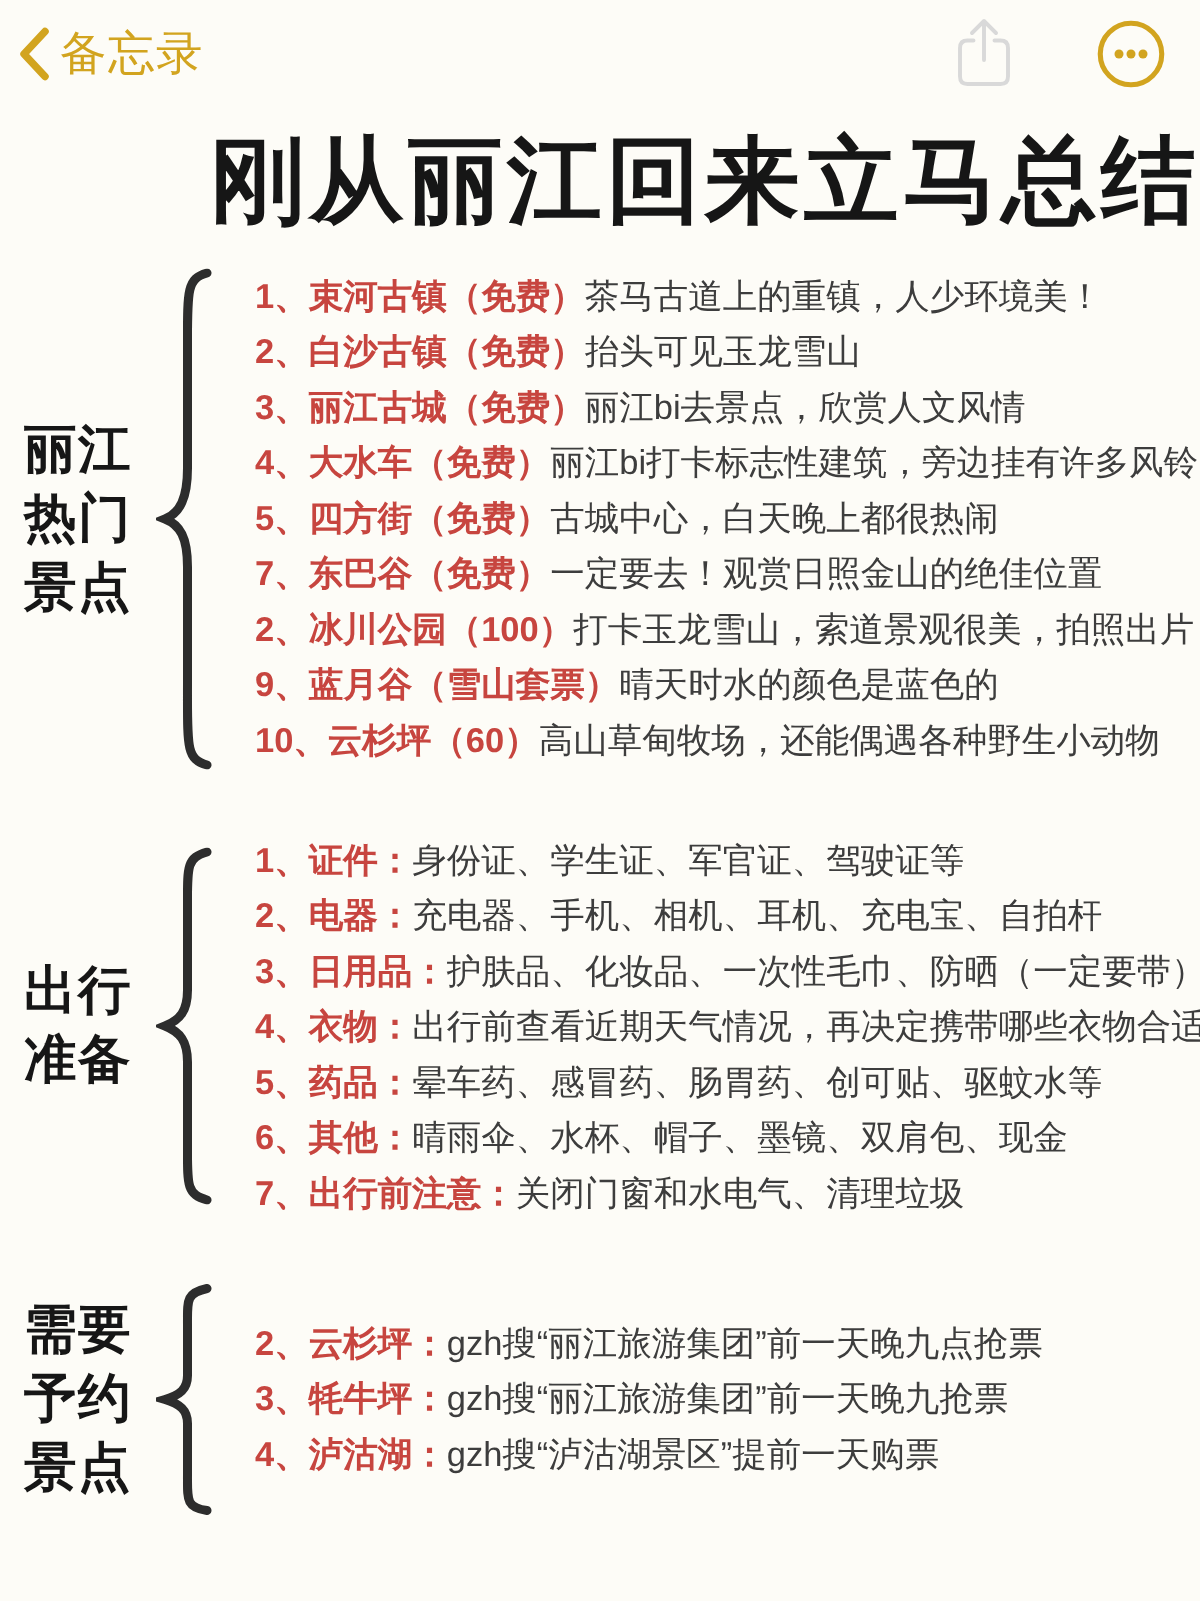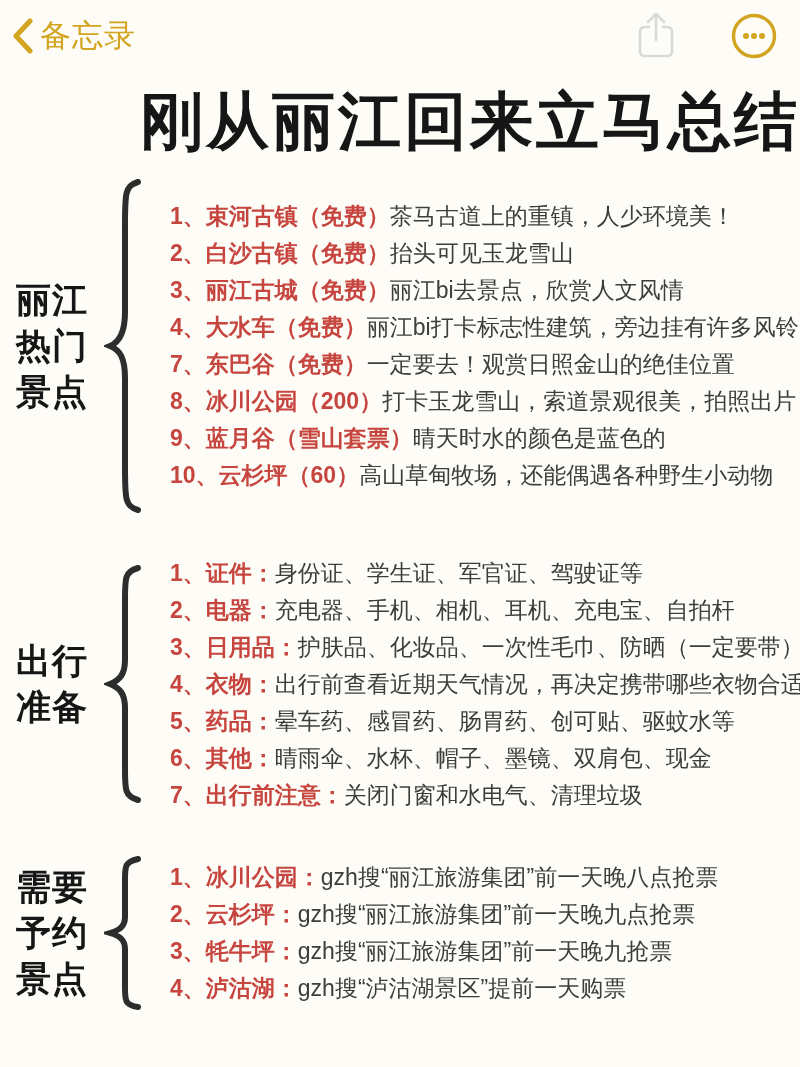--- a/index.html
+++ b/index.html
@@ -136,22 +136,23 @@
 热门
 景点</div>
     <svg class="brace" width="40" height="334" viewBox="0 0 40 334">
       <path d="M34 3 C20 7,21 15,21 57 L21 133 C21 153,16 163,6 167 C16 171,21 179,21 199 L21 277 C21 319,20 327,34 331" fill="none" stroke="var(--brace)" stroke-width="6" stroke-linecap="round"></path>
     </svg>
     <ul class="items">
         <li class="item"><span class="prefix">1、束河古镇（免费）</span><span class="desc">茶马古道上的重镇，人少环境美！</span></li>
         <li class="item"><span class="prefix">2、白沙古镇（免费）</span><span class="desc">抬头可见玉龙雪山</span></li>
         <li class="item"><span class="prefix">3、丽江古城（免费）</span><span class="desc">丽江bi去景点，欣赏人文风情</span></li>
         <li class="item"><span class="prefix">4、大水车（免费）</span><span class="desc">丽江bi打卡标志性建筑，旁边挂有许多风铃</span></li>
+        <li class="item"><span class="prefix">5、四方街（免费）</span><span class="desc">古城中心，白天晚上都很热闹</span></li>
         <li class="item"><span class="prefix">7、东巴谷（免费）</span><span class="desc">一定要去！观赏日照金山的绝佳位置</span></li>
-        <li class="item"><span class="prefix">8、冰川公园（200）</span><span class="desc">打卡玉龙雪山，索道景观很美，拍照出片</span></li>
+        <li class="item"><span class="prefix">2、冰川公园（100）</span><span class="desc">打卡玉龙雪山，索道景观很美，拍照出片</span></li>
         <li class="item"><span class="prefix">9、蓝月谷（雪山套票）</span><span class="desc">晴天时水的颜色是蓝色的</span></li>
         <li class="item"><span class="prefix">10、云杉坪（60）</span><span class="desc">高山草甸牧场，还能偶遇各种野生小动物</span></li>
       </ul>
   </section>
 
   <section class="group">
     <div class="group-label">出行
 准备</div>
     <svg class="brace" width="40" height="238" viewBox="0 0 40 238">
       <path d="M34 3 C20 7,21 13,21 41 L21 95 C21 109,16 115,6 119 C16 123,21 129,21 143 L21 197 C21 225,20 231,34 235" fill="none" stroke="var(--brace)" stroke-width="6" stroke-linecap="round"></path>
@@ -168,20 +169,19 @@
   </section>
 
   <section class="group">
     <div class="group-label">需要
 予约
 景点</div>
     <svg class="brace" width="40" height="154" viewBox="0 0 40 154">
       <path d="M34 3 C20 6,21 11,21 27 L21 61 C21 70,16 74,6 77 C16 80,21 84,21 93 L21 127 C21 144,20 149,34 151" fill="none" stroke="var(--brace)" stroke-width="6" stroke-linecap="round"></path>
     </svg>
     <ul class="items">
-        <li class="item"><span class="prefix">1、冰川公园：</span><span class="desc">gzh搜“丽江旅游集团”前一天晚八点抢票</span></li>
         <li class="item"><span class="prefix">2、云杉坪：</span><span class="desc">gzh搜“丽江旅游集团”前一天晚九点抢票</span></li>
         <li class="item"><span class="prefix">3、牦牛坪：</span><span class="desc">gzh搜“丽江旅游集团”前一天晚九抢票</span></li>
         <li class="item"><span class="prefix">4、泸沽湖：</span><span class="desc">gzh搜“泸沽湖景区”提前一天购票</span></li>
       </ul>
   </section>
 
 </main>
 
 </body></html>

